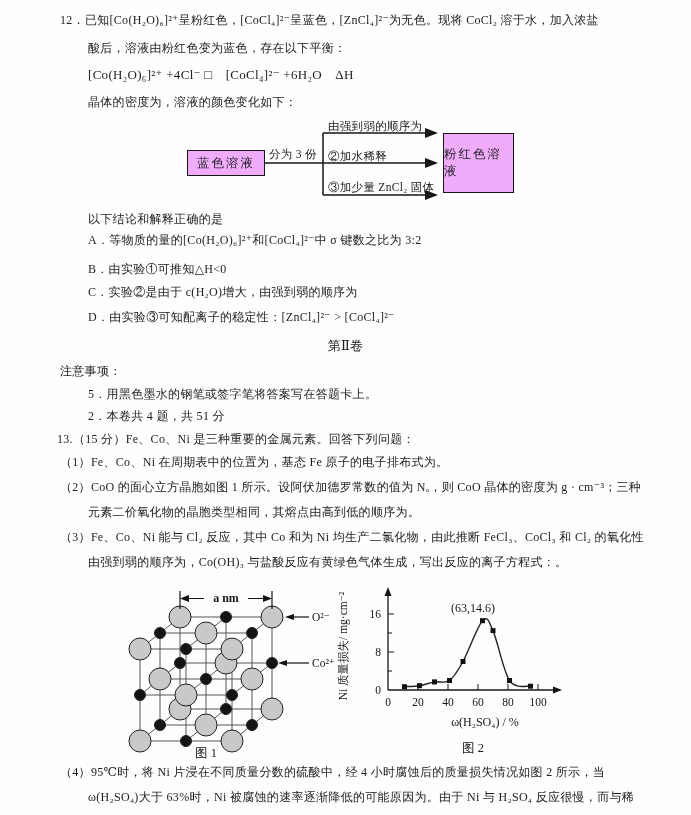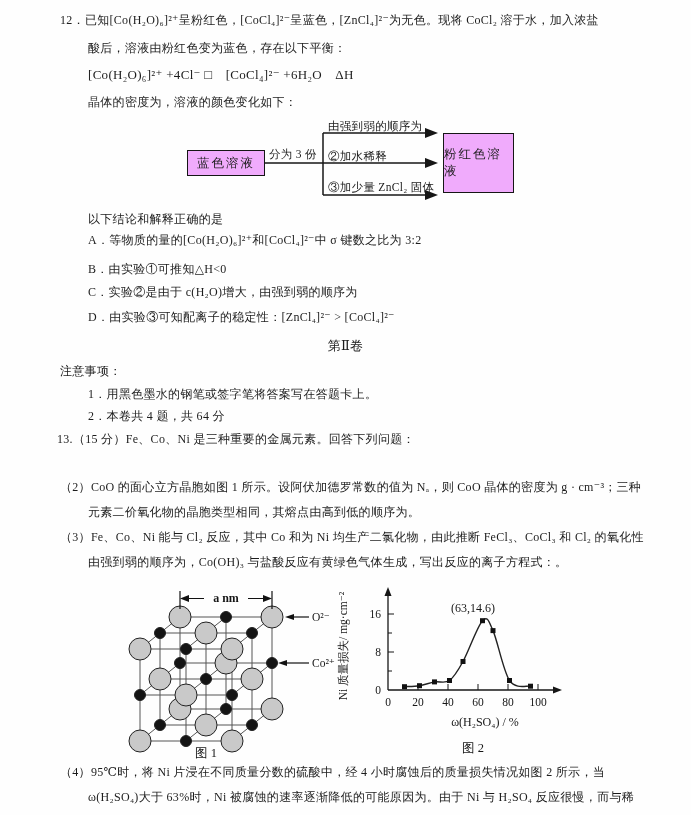--- a/index.html
+++ b/index.html
@@ -51,24 +51,25 @@
   <div class="flowlabel" style="left:328px;top:180px">③加少量 ZnCl₂ 固体</div>
 
   <div class="line" style="left:88px;top:211px">以下结论和解释正确的是</div>
   <div class="line" style="left:88px;top:232px">A．等物质的量的[Co(H₂O)₆]²⁺和[CoCl₄]²⁻中 σ 键数之比为 3:2</div>
   <div class="line" style="left:88px;top:261px">B．由实验①可推知△H&lt;0</div>
   <div class="line" style="left:88px;top:284px">C．实验②是由于 c(H₂O)增大，由强到弱的顺序为</div>
   <div class="line" style="left:88px;top:309px">D．由实验③可知配离子的稳定性：[ZnCl₄]²⁻ &gt; [CoCl₄]²⁻</div>
 
   <div class="line center bold" style="top:337px;font-size:13px">第Ⅱ卷</div>
   <div class="line bold" style="left:60px;top:363px">注意事项：</div>
-  <div class="line" style="left:88px;top:386px">1．用黑色墨水的钢笔或签字笔将答案写在答题卡上。</div>
-  <div class="line" style="left:88px;top:408px">2．本卷共 4 题，共 64 分</div>
+  <div class="line" style="left:88px;top:386px">5．用黑色墨水的钢笔或签字笔将答案写在答题卡上。</div>
+  <div class="line" style="left:88px;top:408px">2．本卷共 4 题，共 51 分</div>
 
   <div class="line" style="left:57px;top:431px">13.（15 分）Fe、Co、Ni 是三种重要的金属元素。回答下列问题：</div>
+  <div class="line" style="left:60px;top:454px">（1）Fe、Co、Ni 在周期表中的位置为，基态 Fe 原子的电子排布式为。</div>
   <div class="line" style="left:60px;top:479px">（2）CoO 的面心立方晶胞如图 1 所示。设阿伏加德罗常数的值为 Nₐ，则 CoO 晶体的密度为 g · cm⁻³；三种</div>
   <div class="line" style="left:88px;top:504px">元素二价氧化物的晶胞类型相同，其熔点由高到低的顺序为。</div>
   <div class="line" style="left:60px;top:529px">（3）Fe、Co、Ni 能与 Cl₂ 反应，其中 Co 和为 Ni 均生产二氯化物，由此推断 FeCl₃、CoCl₃ 和 Cl₂ 的氧化性</div>
   <div class="line" style="left:88px;top:554px">由强到弱的顺序为，Co(OH)₃ 与盐酸反应有黄绿色气体生成，写出反应的离子方程式：。</div>
 
   <svg id="fig1" style="left:130px;top:583px" width="212" height="178">
       <line x1="10" y1="158" x2="102" y2="158" stroke="#555" stroke-width="1"></line>
       <line x1="10" y1="158" x2="10" y2="66" stroke="#555" stroke-width="1"></line>
       <line x1="10" y1="158" x2="50" y2="126" stroke="#555" stroke-width="1"></line>
       <line x1="30" y1="142" x2="122" y2="142" stroke="#555" stroke-width="1"></line>

